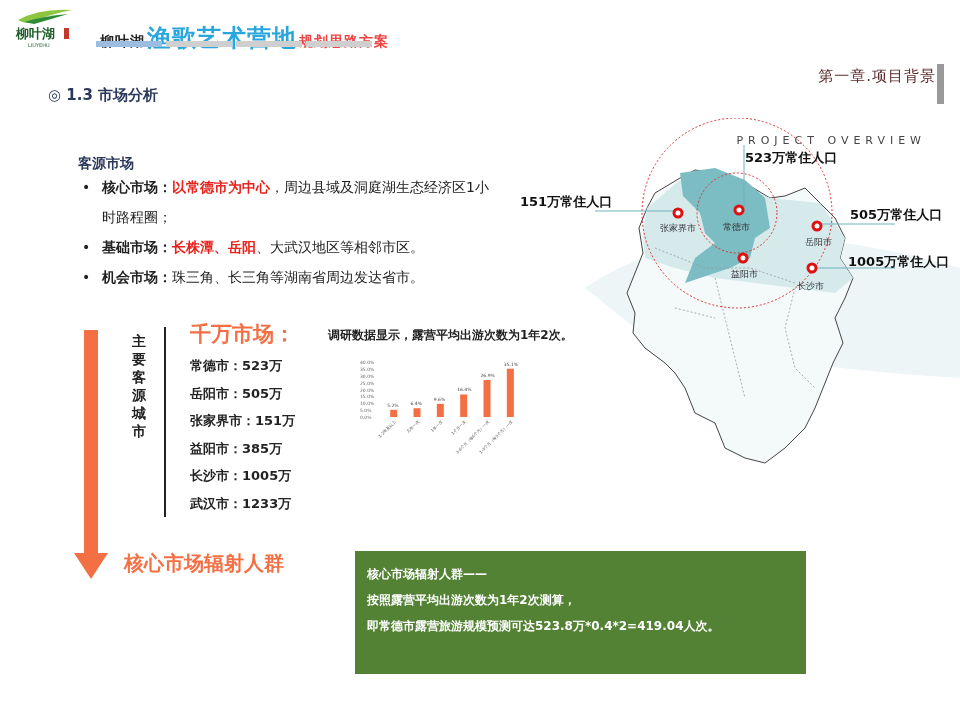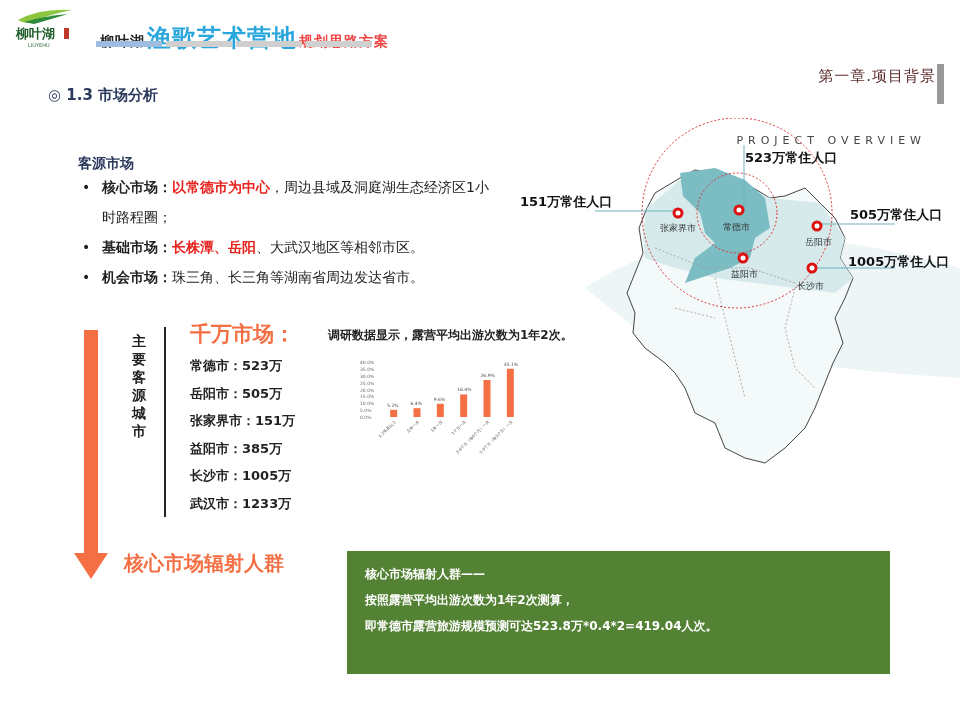--- a/index.html
+++ b/index.html
@@ -43,21 +43,21 @@
 
   .survey { left: 328px; top: 327px; font-size: 12px; font-weight: bold; white-space: nowrap; }
 
   
   .chart { left: 360px; top: 357px; width: 170px; height: 105px; }
 
   
   .map { left: 515px; top: 118px; width: 445px; height: 350px; }
 
   
-  .greenbox { left: 347px; top: 551px; width: 543px; height: 123px; background: #548235; padding: 10px 18px;
+  .greenbox { left: 355px; top: 551px; width: 451px; height: 123px; background: #548235; padding: 10px 12px;
               color: #fff; font-size: 12px; font-weight: bold; line-height: 26px; }
 </style>
 </head>
 <body>
 
 <div class="abs logo">
   <svg width="70" height="42" viewBox="0 0 70 42">
     <path d="M8 14 Q30 2 62 4 Q40 8 22 16 Q14 18 8 14Z" fill="#8cc63f"></path>
     <path d="M14 16 Q34 10 58 8 Q38 14 24 18Z" fill="#2e8b3a"></path>
     <text x="6" y="32" font-size="13" font-family="DejaVu Serif, serif" fill="#1f5e2a" font-weight="bold">柳叶湖</text>

